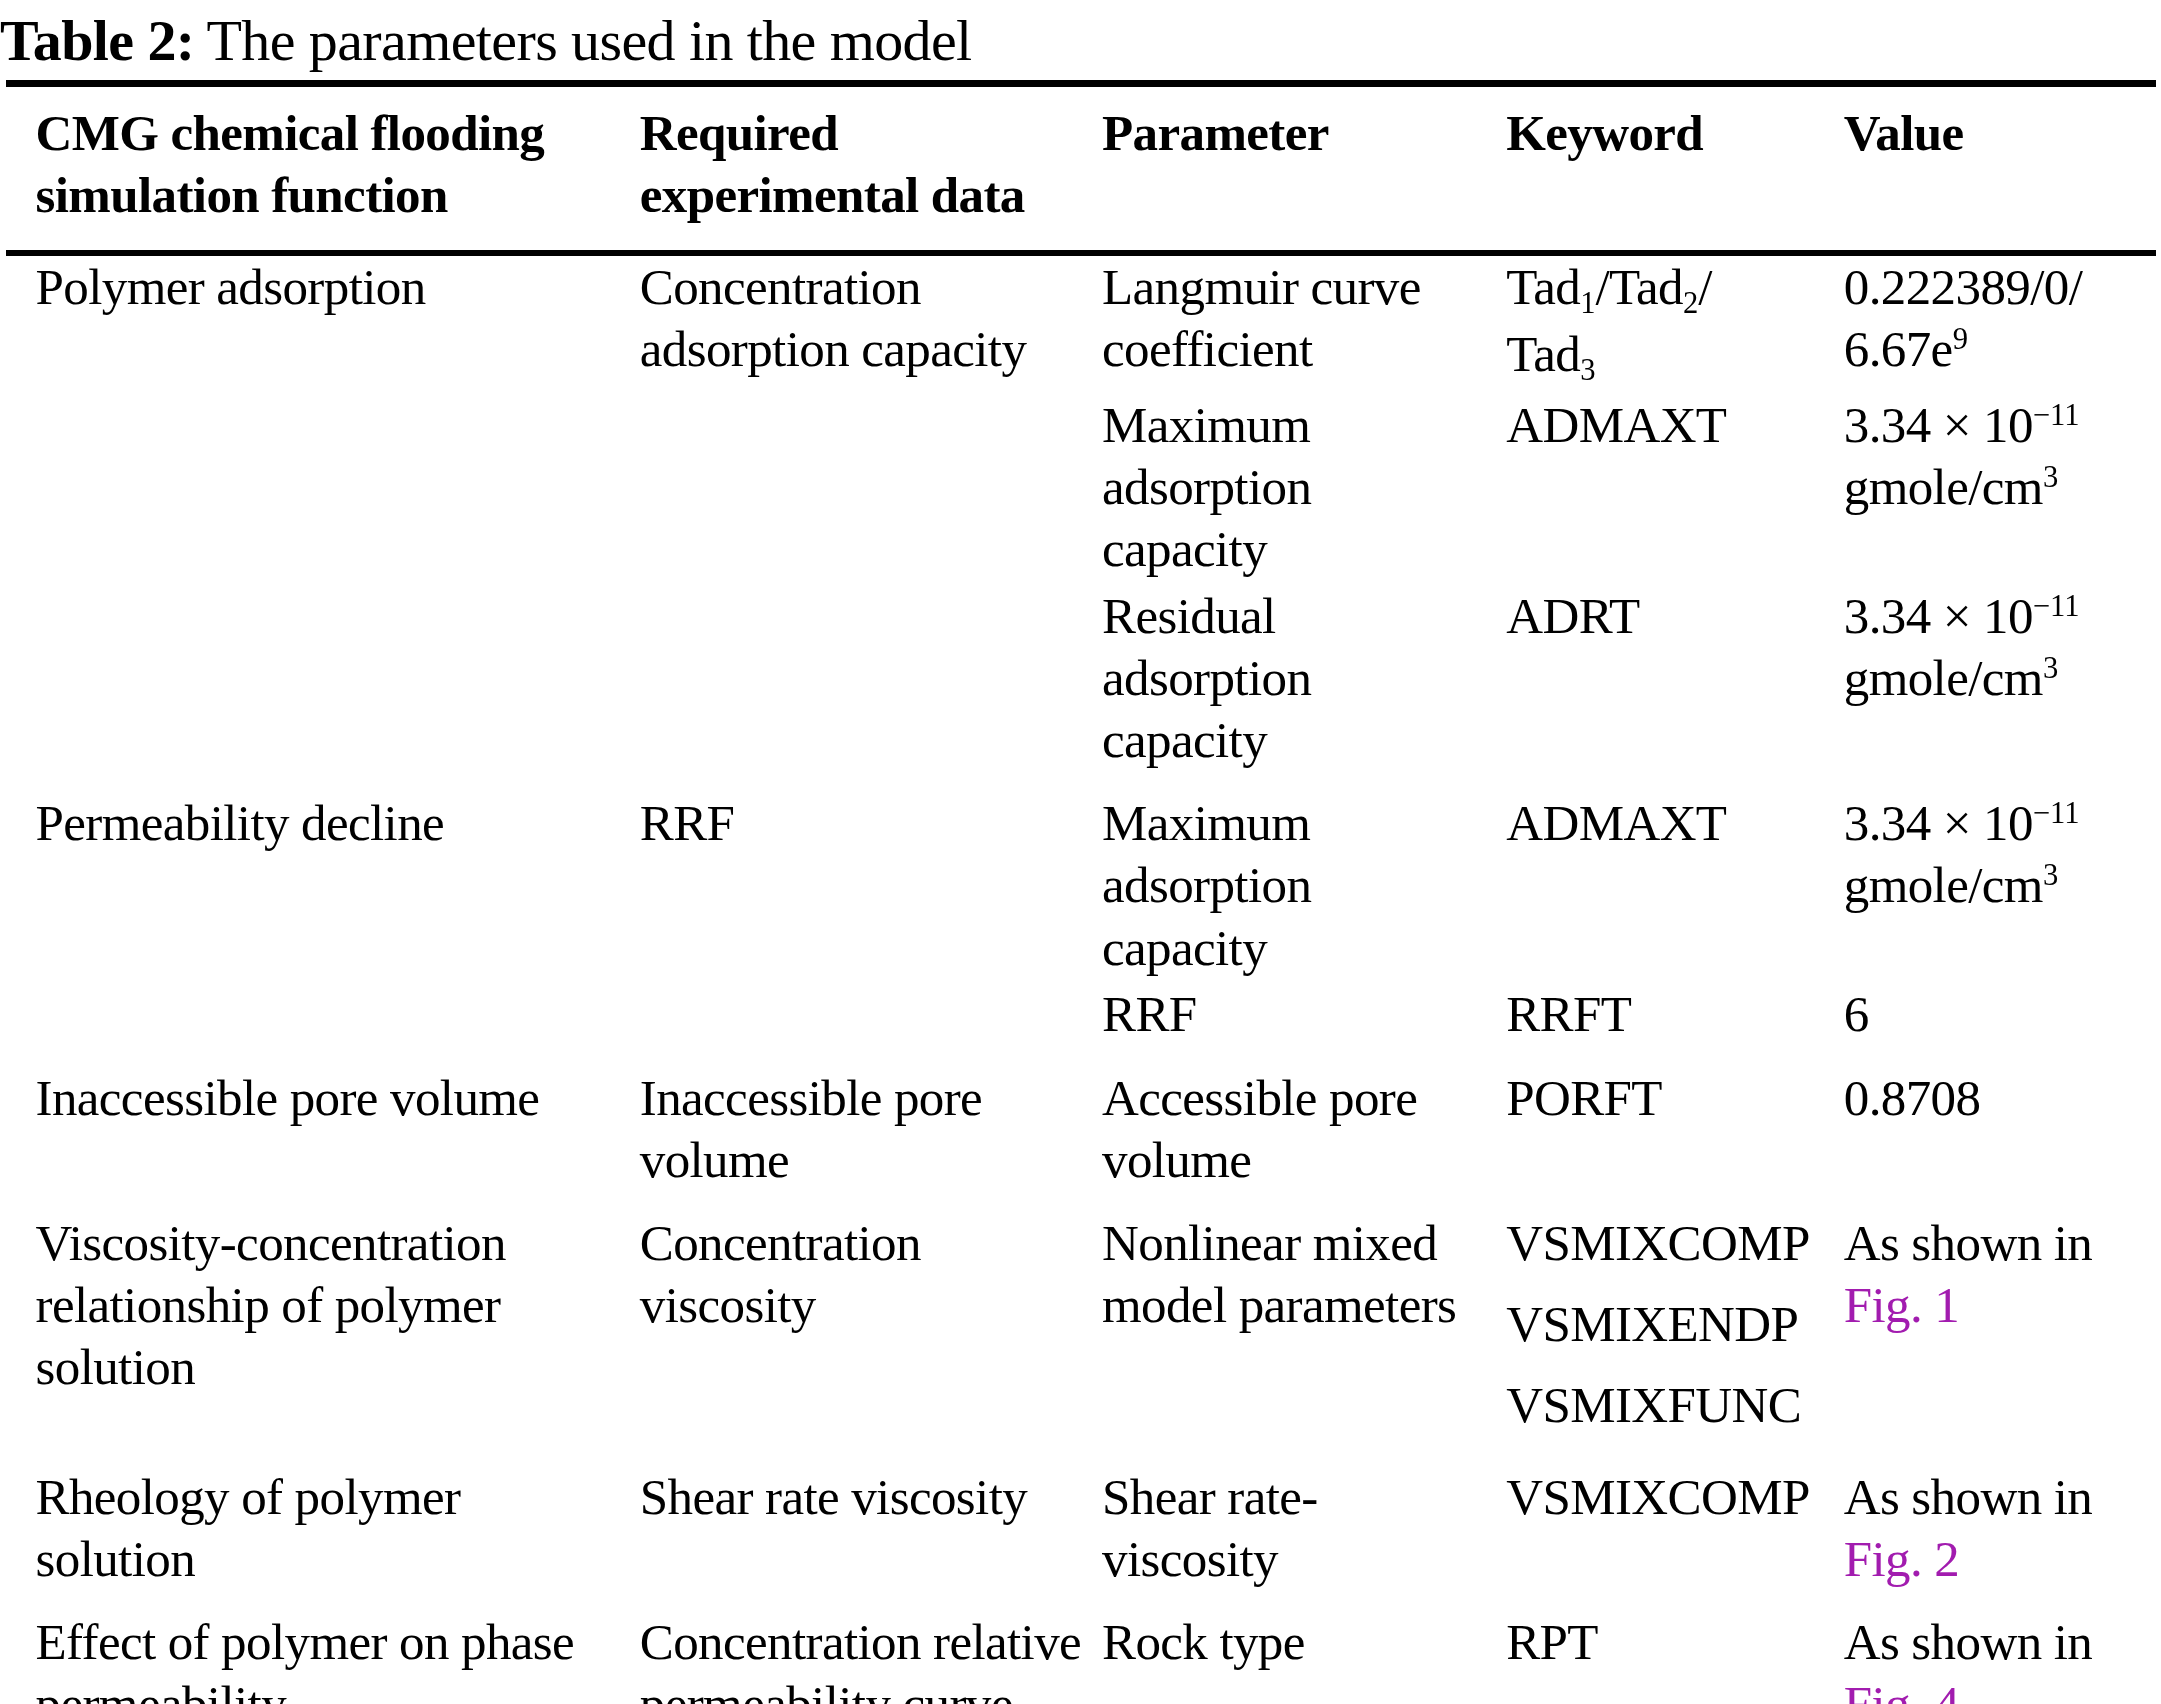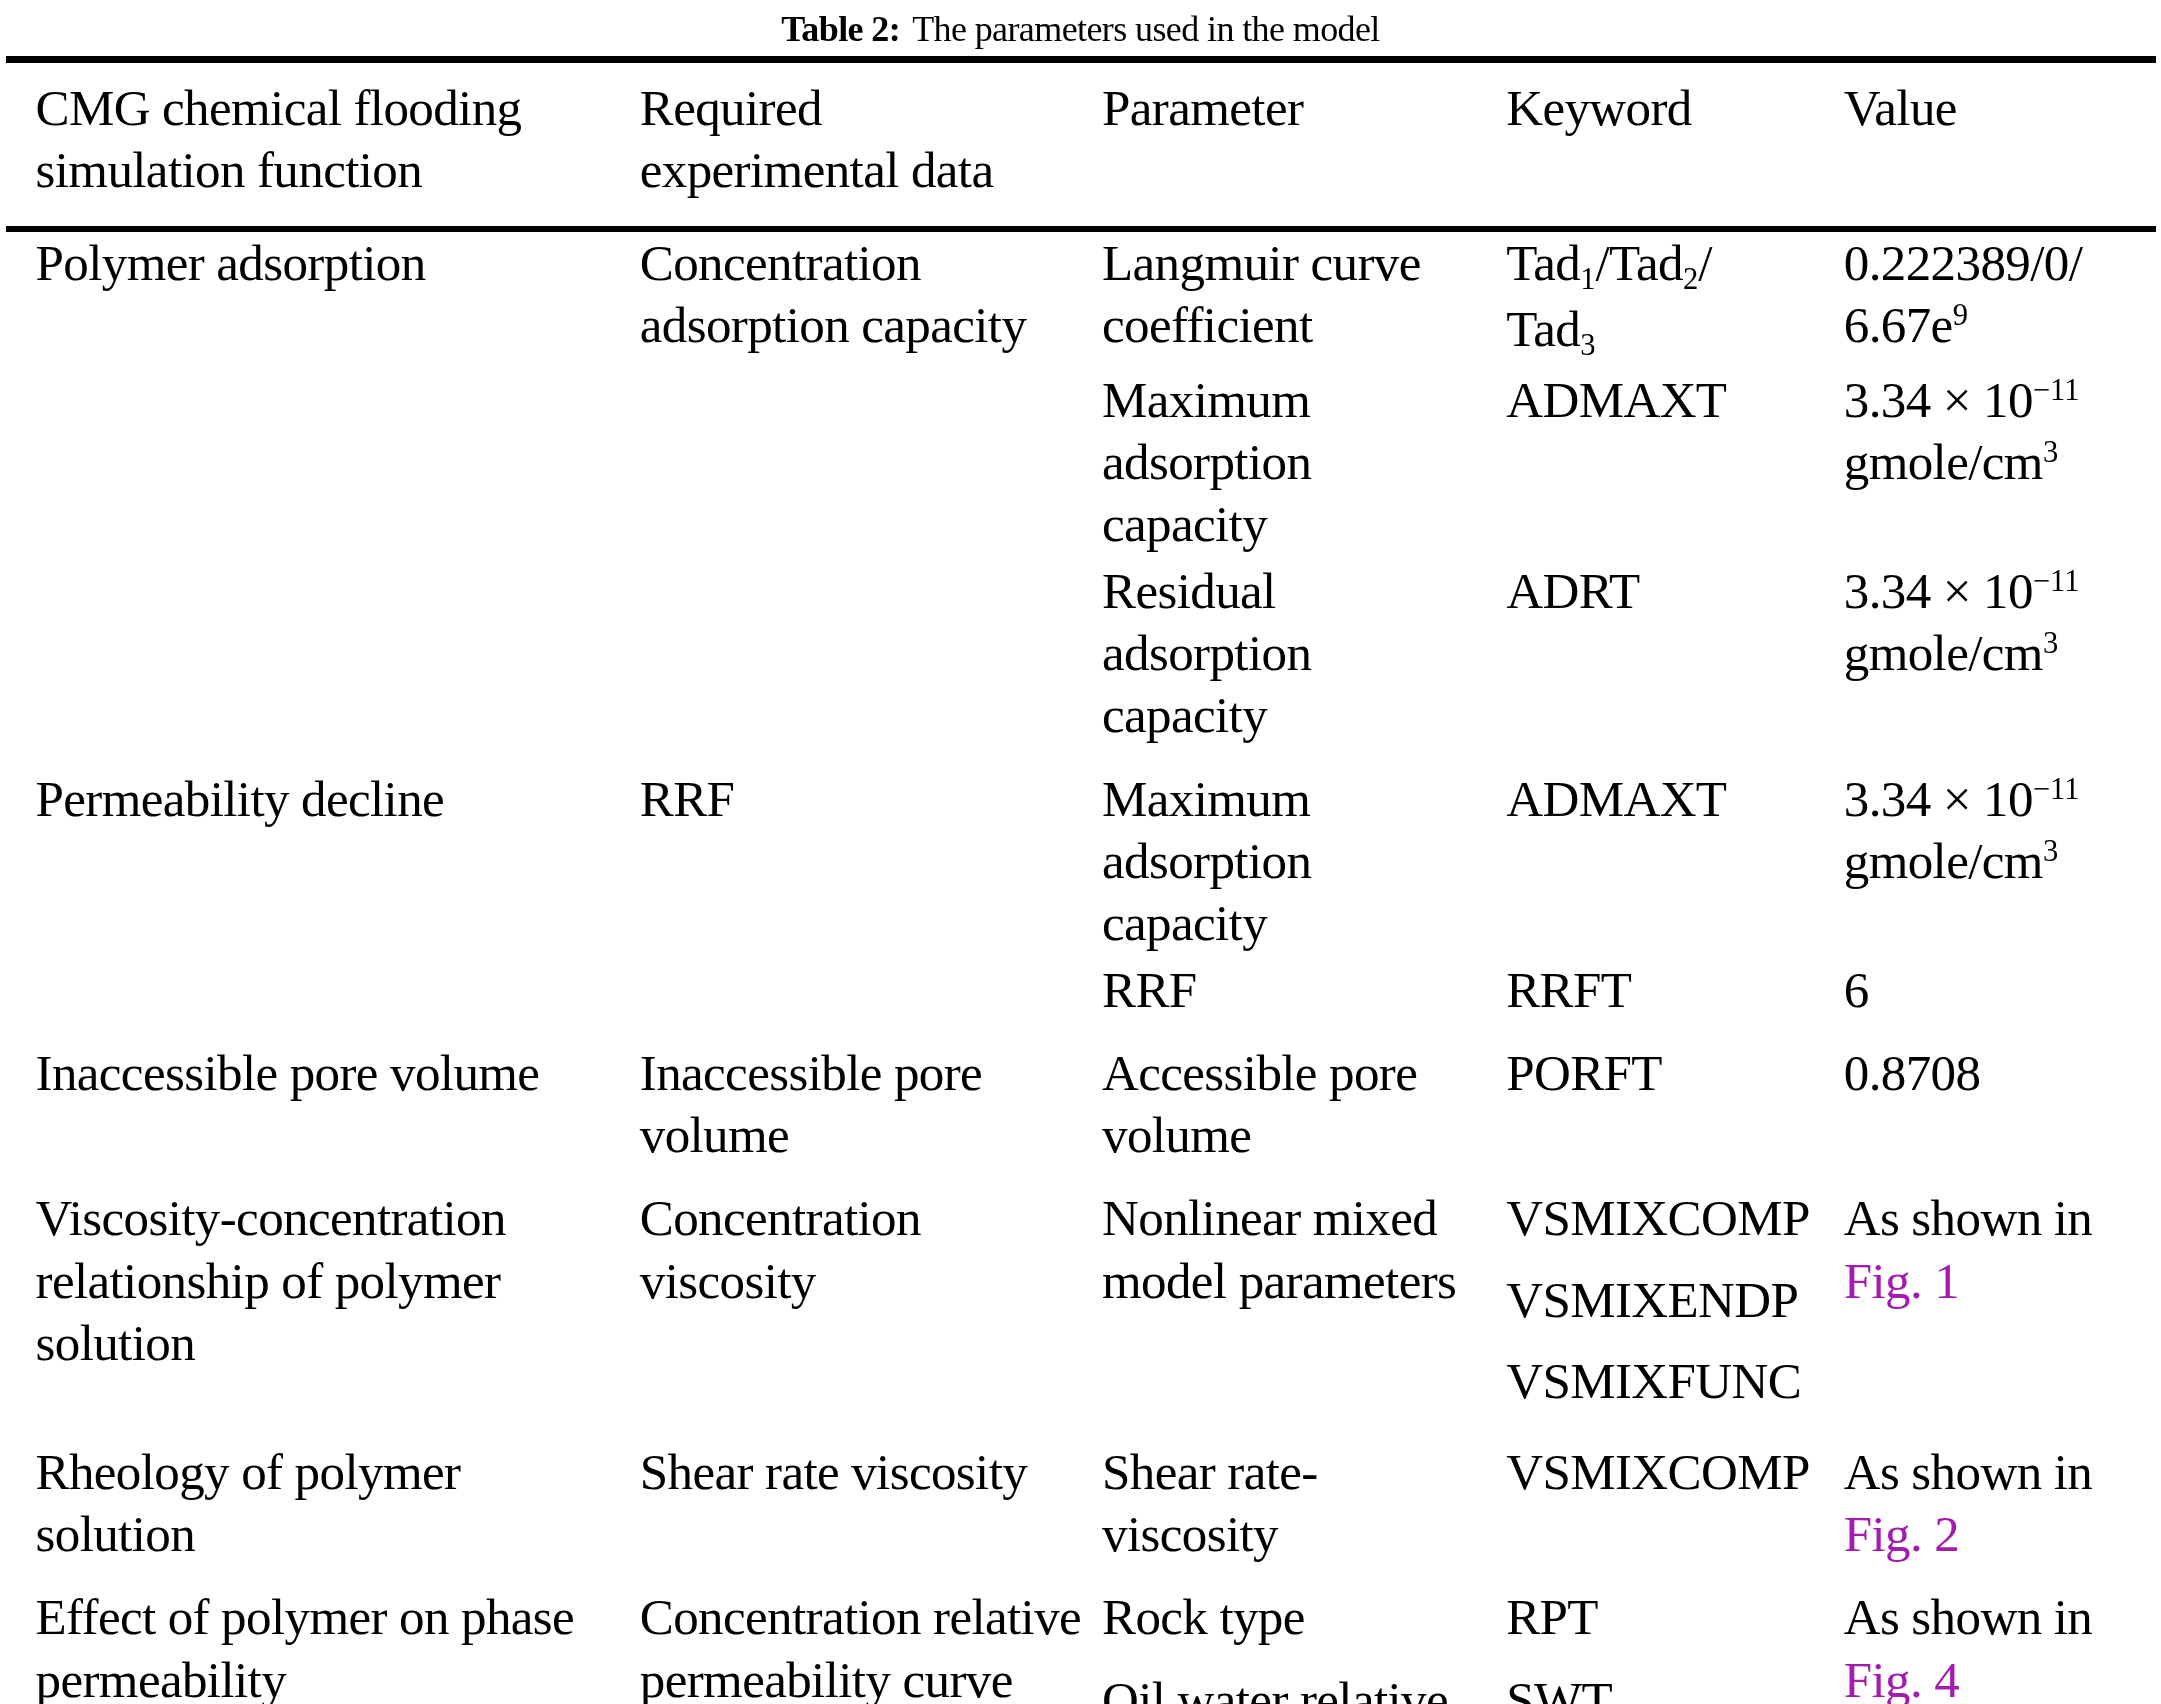--- a/index.html
+++ b/index.html
@@ -2,34 +2,34 @@
 <html style="font-size:8.8px"><head>
 <meta charset="utf-8">
 <style>
   html,body{margin:0;padding:0;background:#ffffff;}
   body{
     width:2161px;height:1704px;overflow:hidden;
     color:#000;font-family:"Liberation Serif","DejaVu Serif",serif;
     letter-spacing:-0.6px;
   }
   .caption{
-    text-align:center;font-size:36px;line-height:1.12;
+    text-align:left;font-size:58px;line-height:1.12;
     margin:8.8px 0 6.6px 0;
   }
   .caption .cap-label{font-weight:bold;margin-right:12px;}
   table.params{
     width:2150px;margin:0 5.5px;
     border-collapse:collapse;table-layout:fixed;
     border-top:7.2px solid #000;border-bottom:7.2px solid #000;
     font-size:51px;line-height:1.22;
   }
   col.c1{width:29.5%;} col.c2{width:21.5%;} col.c3{width:18.8%;}
   col.c4{width:15.7%;} col.c5{width:14.5%;}
   th{
-    text-align:left;font-weight:normal;vertical-align:top;
+    text-align:left;font-weight:bold;vertical-align:top;
     padding:14.4px 13.3px 24px 0;border-bottom:6px solid #000;
   }
   td{vertical-align:top;padding:0 13.3px 4.4px 0;}
   .ind{padding-left:30px;}
   tr.gend td{padding-bottom:21px;}
   td.pt{padding-top:15.5px;}
   .kwline{margin-bottom:19px;}
   .kwline:last-child{margin-bottom:8px;}
   .sub{font-size:60%;vertical-align:-0.3em;letter-spacing:0;}
   .sup{font-size:60%;vertical-align:0.55em;letter-spacing:0;}

